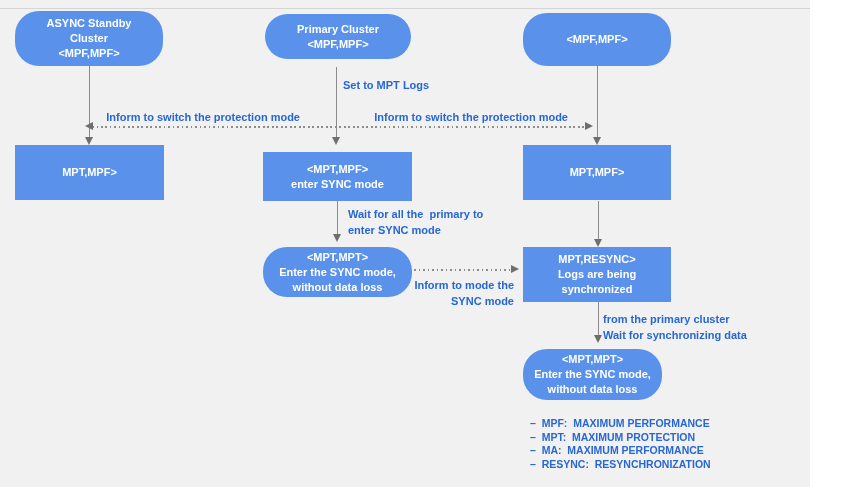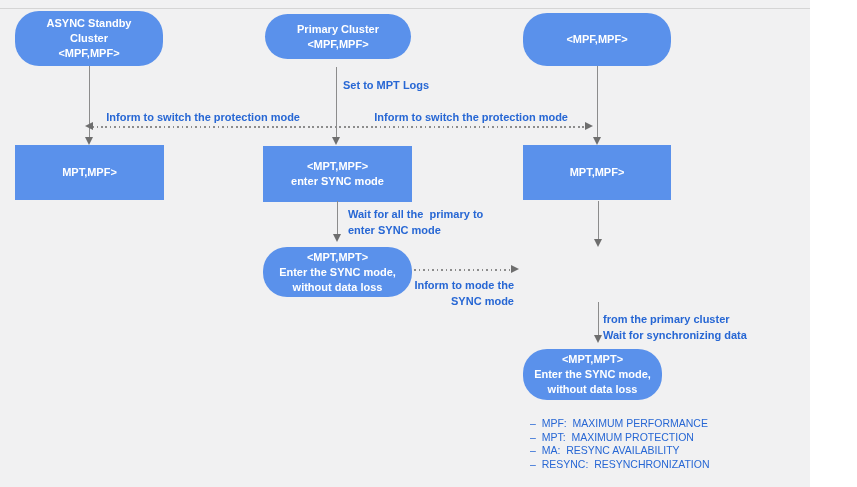--- a/index.html
+++ b/index.html
@@ -19,21 +19,21 @@
         background:repeating-linear-gradient(90deg,#8C8C8C 0,#8C8C8C 1.5px,transparent 1.5px,transparent 4.5px);}
 
   .ah{position:absolute;width:0;height:0;}
   .ah-down{border-left:4px solid transparent;border-right:4px solid transparent;border-top:8px solid #6E6E6E;}
   .ah-left{border-top:4px solid transparent;border-bottom:4px solid transparent;border-right:8px solid #6E6E6E;}
   .ah-right{border-top:4px solid transparent;border-bottom:4px solid transparent;border-left:8px solid #6E6E6E;}
 
   .lbl{position:absolute;color:#2767D4;font-weight:bold;font-size:11px;line-height:16px;}
   .lbl.center{text-align:right;}
 
-  .legend{position:absolute;left:530px;top:417px;color:#2767D4;font-weight:normal;
+  .legend{position:absolute;left:530px;top:417px;color:#2767D4;font-weight:bold;
           font-size:10.5px;line-height:13.5px;}
 </style>
 </head>
 <body>
 
 <div id="canvas">
   <div class="panel"></div>
   <div class="topline"></div>
 
   <div class="node pill" style="left:15px;top:11px;width:148px;height:55px;">
@@ -72,21 +72,21 @@
       <span class="t">Inform to switch the protection mode</span>
     </div>
   <div class="lbl center" style="left:368px;top:109px;width:200px;">
       <span class="t">Inform to switch the protection mode</span>
     </div>
 
   <div class="node" style="left:15px;top:145px;width:149px;height:55px;">
     <span class="t">MPT,MPF&gt;</span>
   </div>
 
-  <div class="node" style="left:263px;top:146px;width:149px;height:56px;">
+  <div class="node" style="left:263px;top:152px;width:149px;height:49px;">
     <span class="t">&lt;MPT,MPF&gt;</span>
     <span class="t">enter SYNC mode</span>
   </div>
 
   <div class="node" style="left:523px;top:145px;width:148px;height:55px;">
     <span class="t">MPT,MPF&gt;</span>
   </div>
 
   <div class="vline" style="left:337px;top:201px;height:34px;"></div>
   <div class="ah ah-down" style="left:333px;top:234px;"></div>
@@ -97,20 +97,25 @@
 
   <div class="vline" style="left:598px;top:201px;height:39px;"></div>
   <div class="ah ah-down" style="left:594px;top:239px;"></div>
 
   <div class="node pill" style="left:263px;top:247px;width:149px;height:50px;">
     <span class="t">&lt;MPT,MPT&gt;</span>
     <span class="t">Enter the SYNC mode,</span>
     <span class="t">without data loss</span>
   </div>
 
+  <div class="node" style="left:523px;top:247px;width:148px;height:55px;">
+    <span class="t">MPT,RESYNC&gt;</span>
+    <span class="t">Logs are being</span>
+    <span class="t">synchronized</span>
+  </div>
 
   <div class="dotline" style="left:414px;top:269px;width:97px;"></div>
   <div class="ah ah-right" style="left:511px;top:265px;"></div>
   <div class="lbl center" style="left:414px;top:277px;width:100px;">
     <span class="t">Inform to mode the</span>
     <span class="t">SYNC mode</span>
   </div>
 
   <div class="vline" style="left:598px;top:302px;height:34px;"></div>
   <div class="ah ah-down" style="left:594px;top:335px;"></div>
@@ -121,16 +126,16 @@
 
   <div class="node pill" style="left:523px;top:349px;width:139px;height:51px;">
     <span class="t">&lt;MPT,MPT&gt;</span>
     <span class="t">Enter the SYNC mode,</span>
     <span class="t">without data loss</span>
   </div>
 
   <div class="legend">
     <span class="t">–  MPF:  MAXIMUM PERFORMANCE</span>
     <span class="t">–  MPT:  MAXIMUM PROTECTION</span>
-    <span class="t">–  MA:  RESYNC AVAILABILITY</span>
+    <span class="t">–  MA:  MAXIMUM PERFORMANCE</span>
     <span class="t">–  RESYNC:  RESYNCHRONIZATION</span>
   </div>
 </div>
 
 </body></html>

